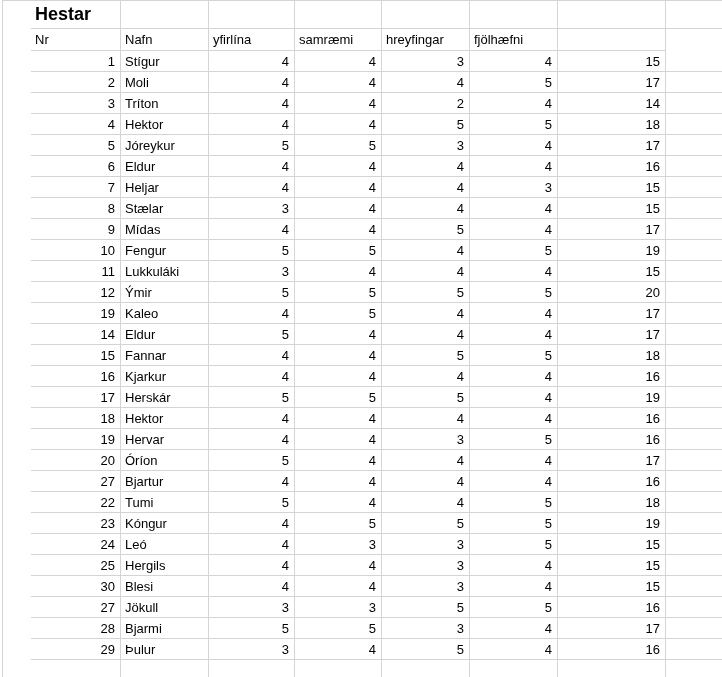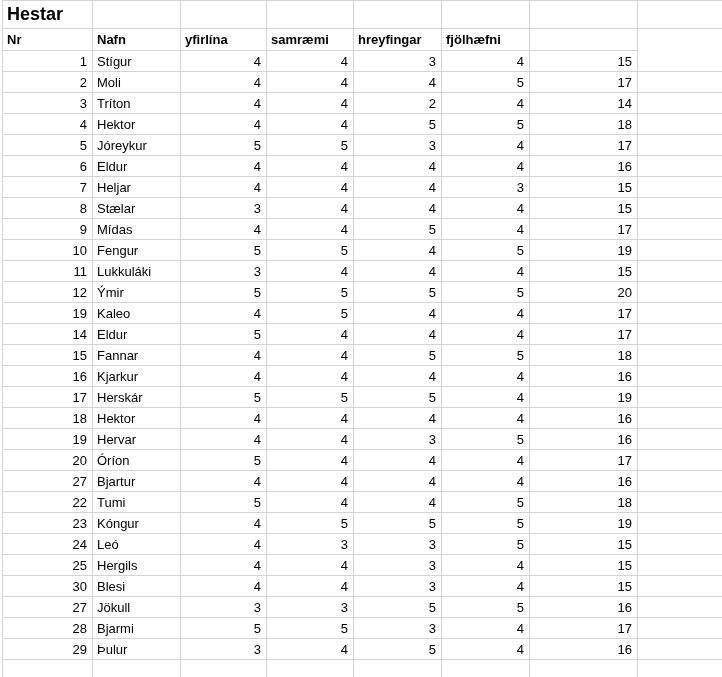--- a/index.html
+++ b/index.html
@@ -11,33 +11,33 @@
     overflow: hidden;
   }
   .sheet {
     position: absolute;
     left: 2px; top: 0;
     width: 720px;
     border-top: 1px solid #d4d4d4;
     border-left: 1px solid #d4d4d4;
     background: #ffffff;
   }
-  .row { display: grid; grid-template-columns: 90px 88px 86px 87px 88px 88px 108px 85px; }
+  .row { display: grid; grid-template-columns: 90px 88px 86px 87px 88px 88px 108px 85px; margin-left: 28px; }
   .cell {
     border-right: 1px solid #d4d4d4;
     border-bottom: 1px solid #d4d4d4;
     overflow: hidden;
     white-space: nowrap;
     font-size: 13px;
     display: flex;
     align-items: center;
   }
   .title-row .cell { height: 28px; }
-  .header-row .cell { height: 22px; font-weight: 700; padding-left: 3px; }
-  .header-row .cell.c0 { font-weight: 700; }
+  .header-row .cell { height: 22px; font-weight: 400; padding-left: 3px; }
+  .header-row .cell.c0 { font-weight: 400; }
   .data-row .cell, .empty-row .cell { height: 21px; }
   .cell.num { justify-content: flex-end; padding-right: 5px; }
   .cell.txt { justify-content: flex-start; padding-left: 4px; }
   .title-cell {
     font-size: 18px;
     font-weight: 700;
     padding-left: 3px;
   }
 </style>
 </head>

